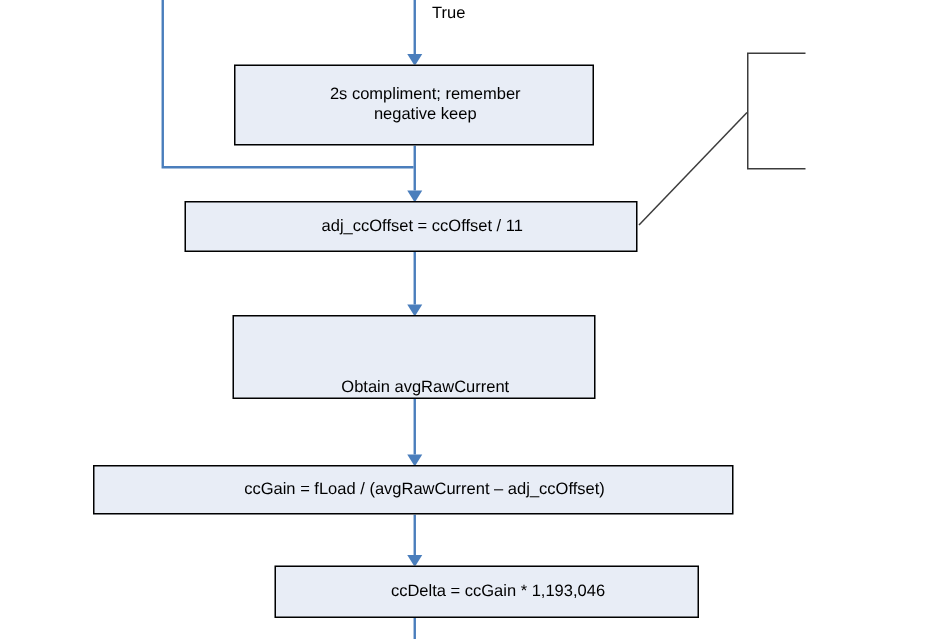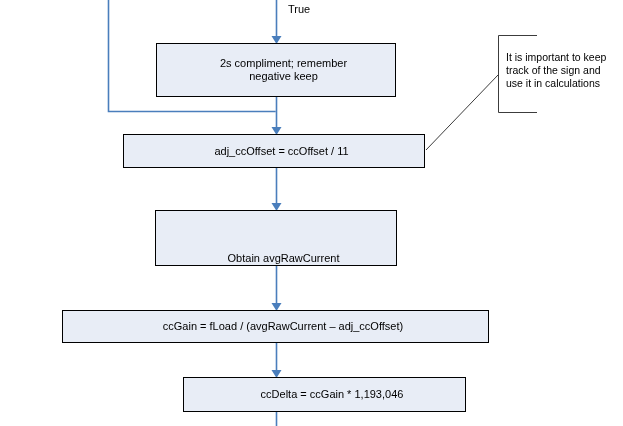--- a/index.html
+++ b/index.html
@@ -101,19 +101,14 @@
   </div>
 
   <div class="node" style="left:62px; top:310px; width:427px; height:33px;text-align:right;">
     <div>ccGain = fLoad / (avgRawCurrent – adj_ccOffset)</div>
   </div>
 
   <div class="node" style="left:135px; top:377px; width:283px; height:35px;margin-left:48px;">
     <div>ccDelta = ccGain * 1,193,046</div>
   </div>
 
-  <div class="note-text">
-    <div>It is important to keep</div>
-    <div>track of the sign and</div>
-    <div>use it in calculations</div>
-  </div>
 
 </div>
 
 </body></html>

